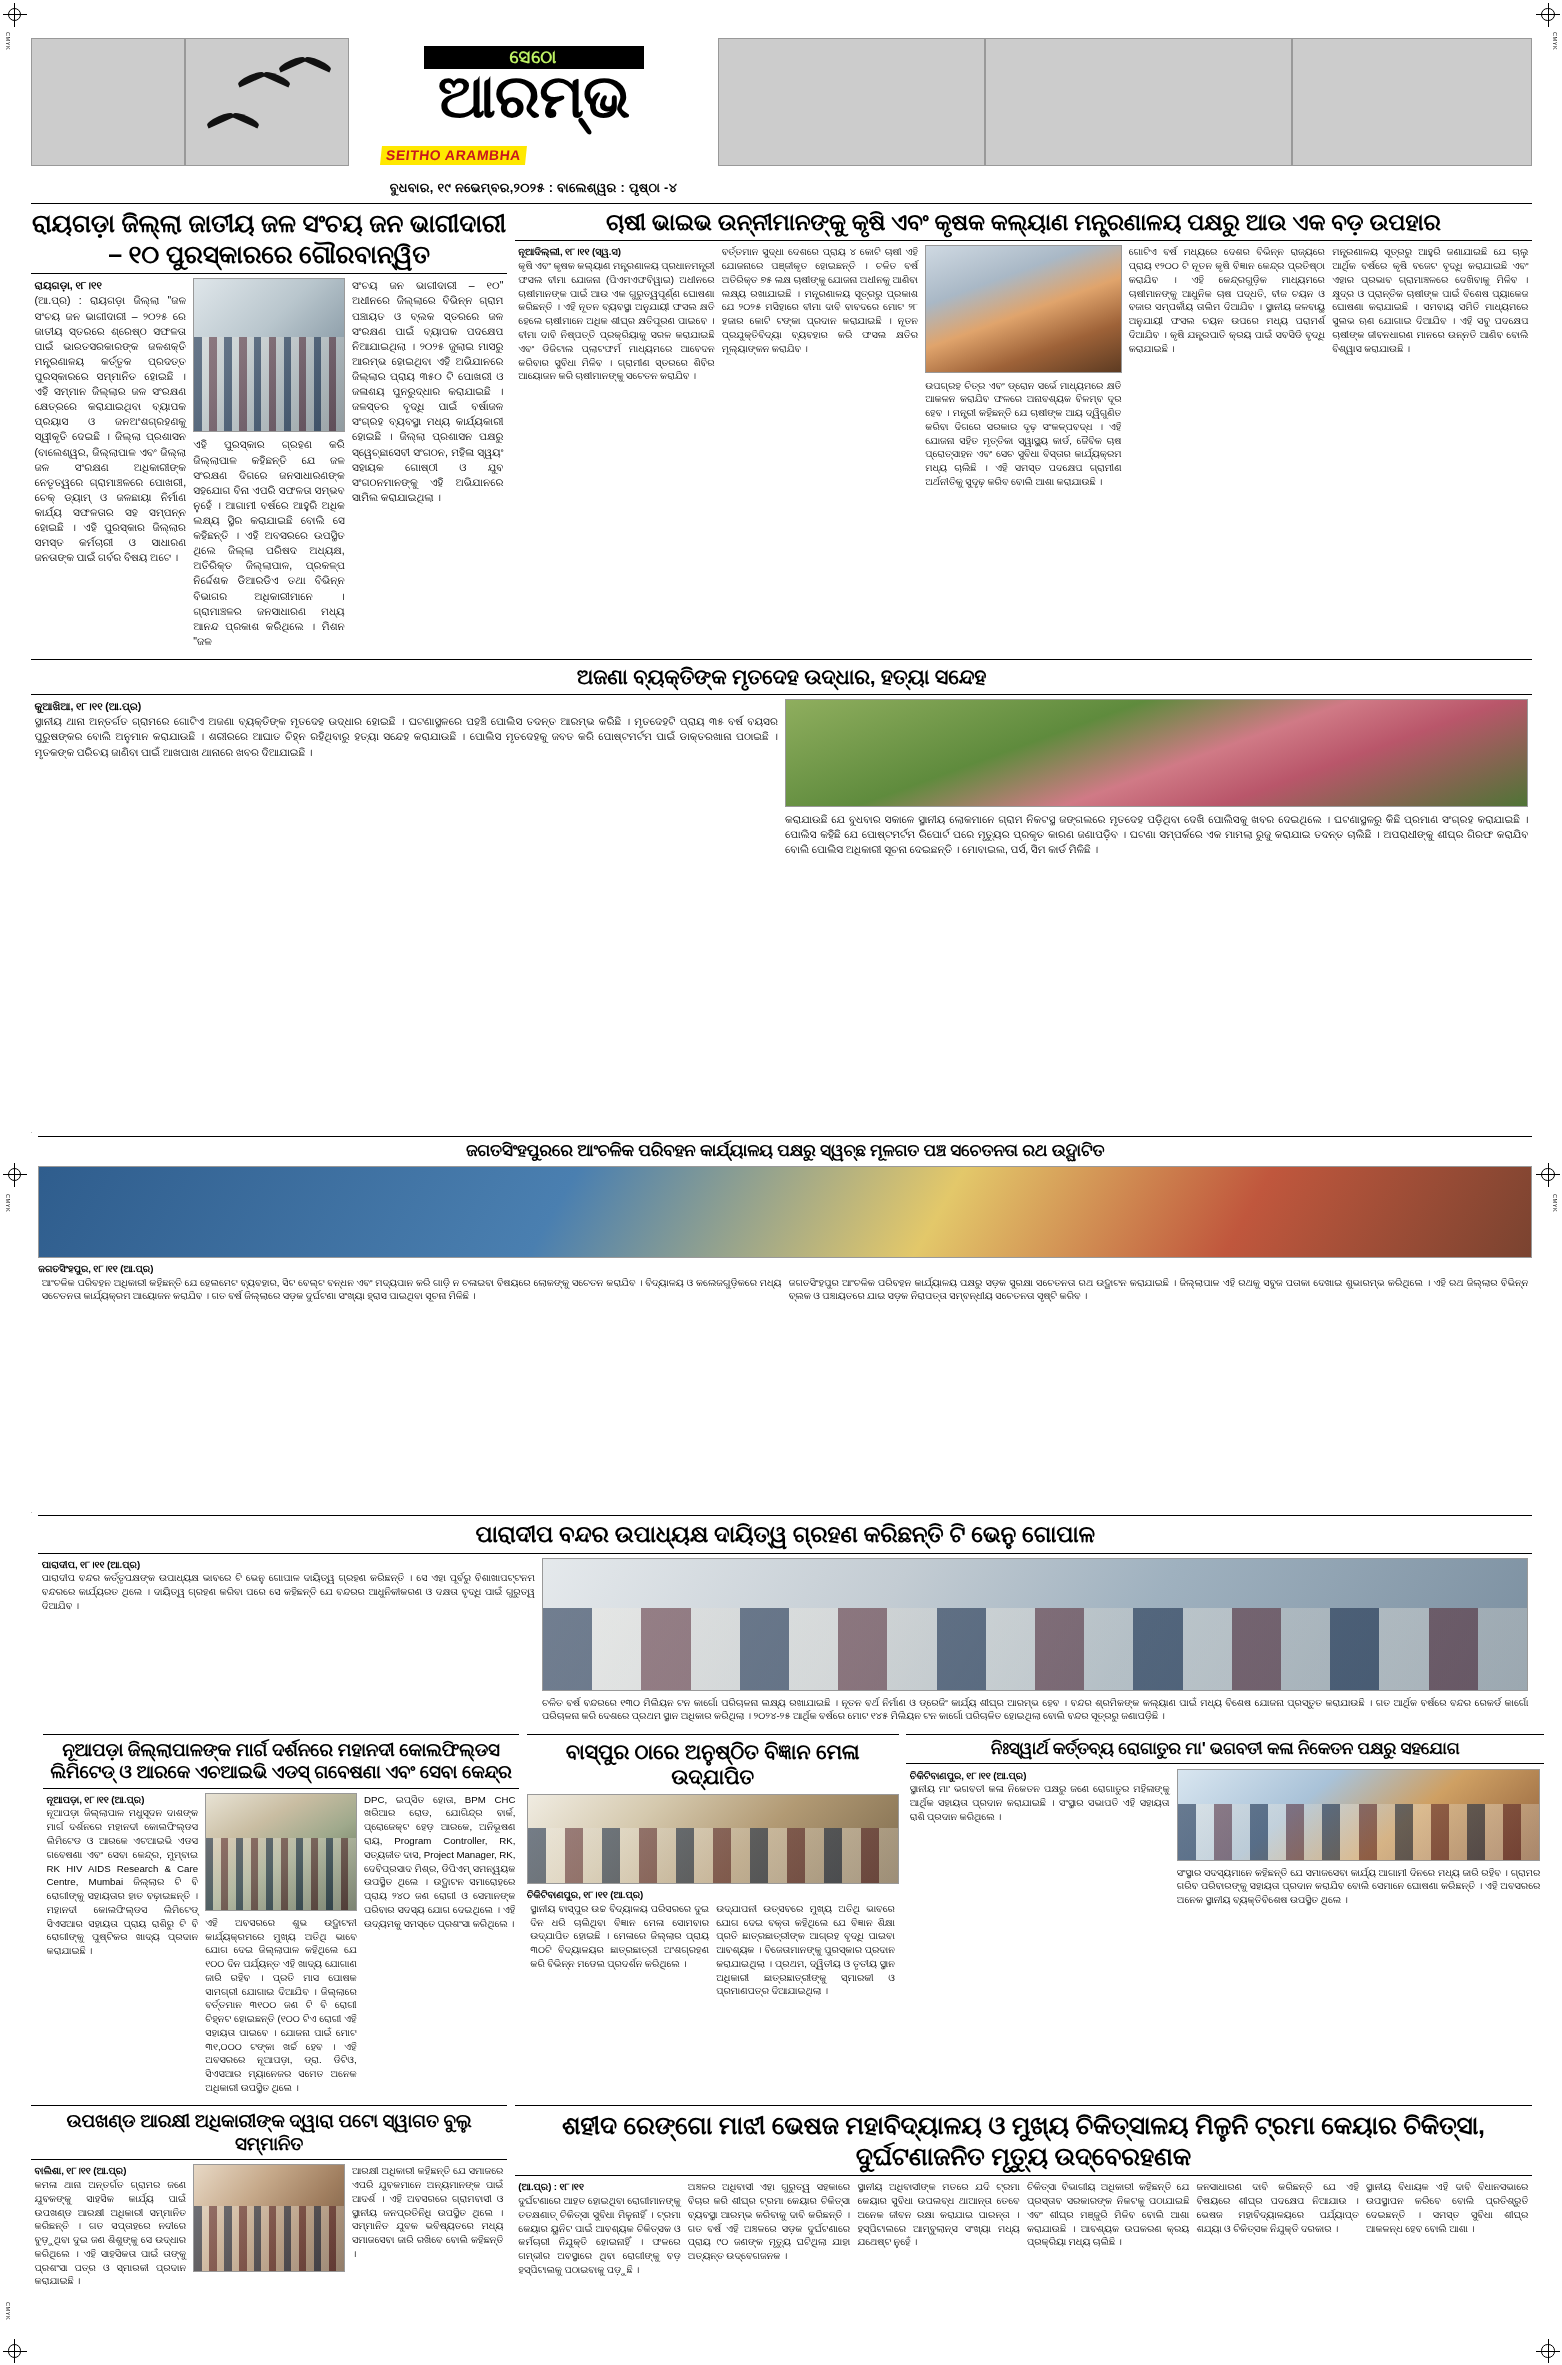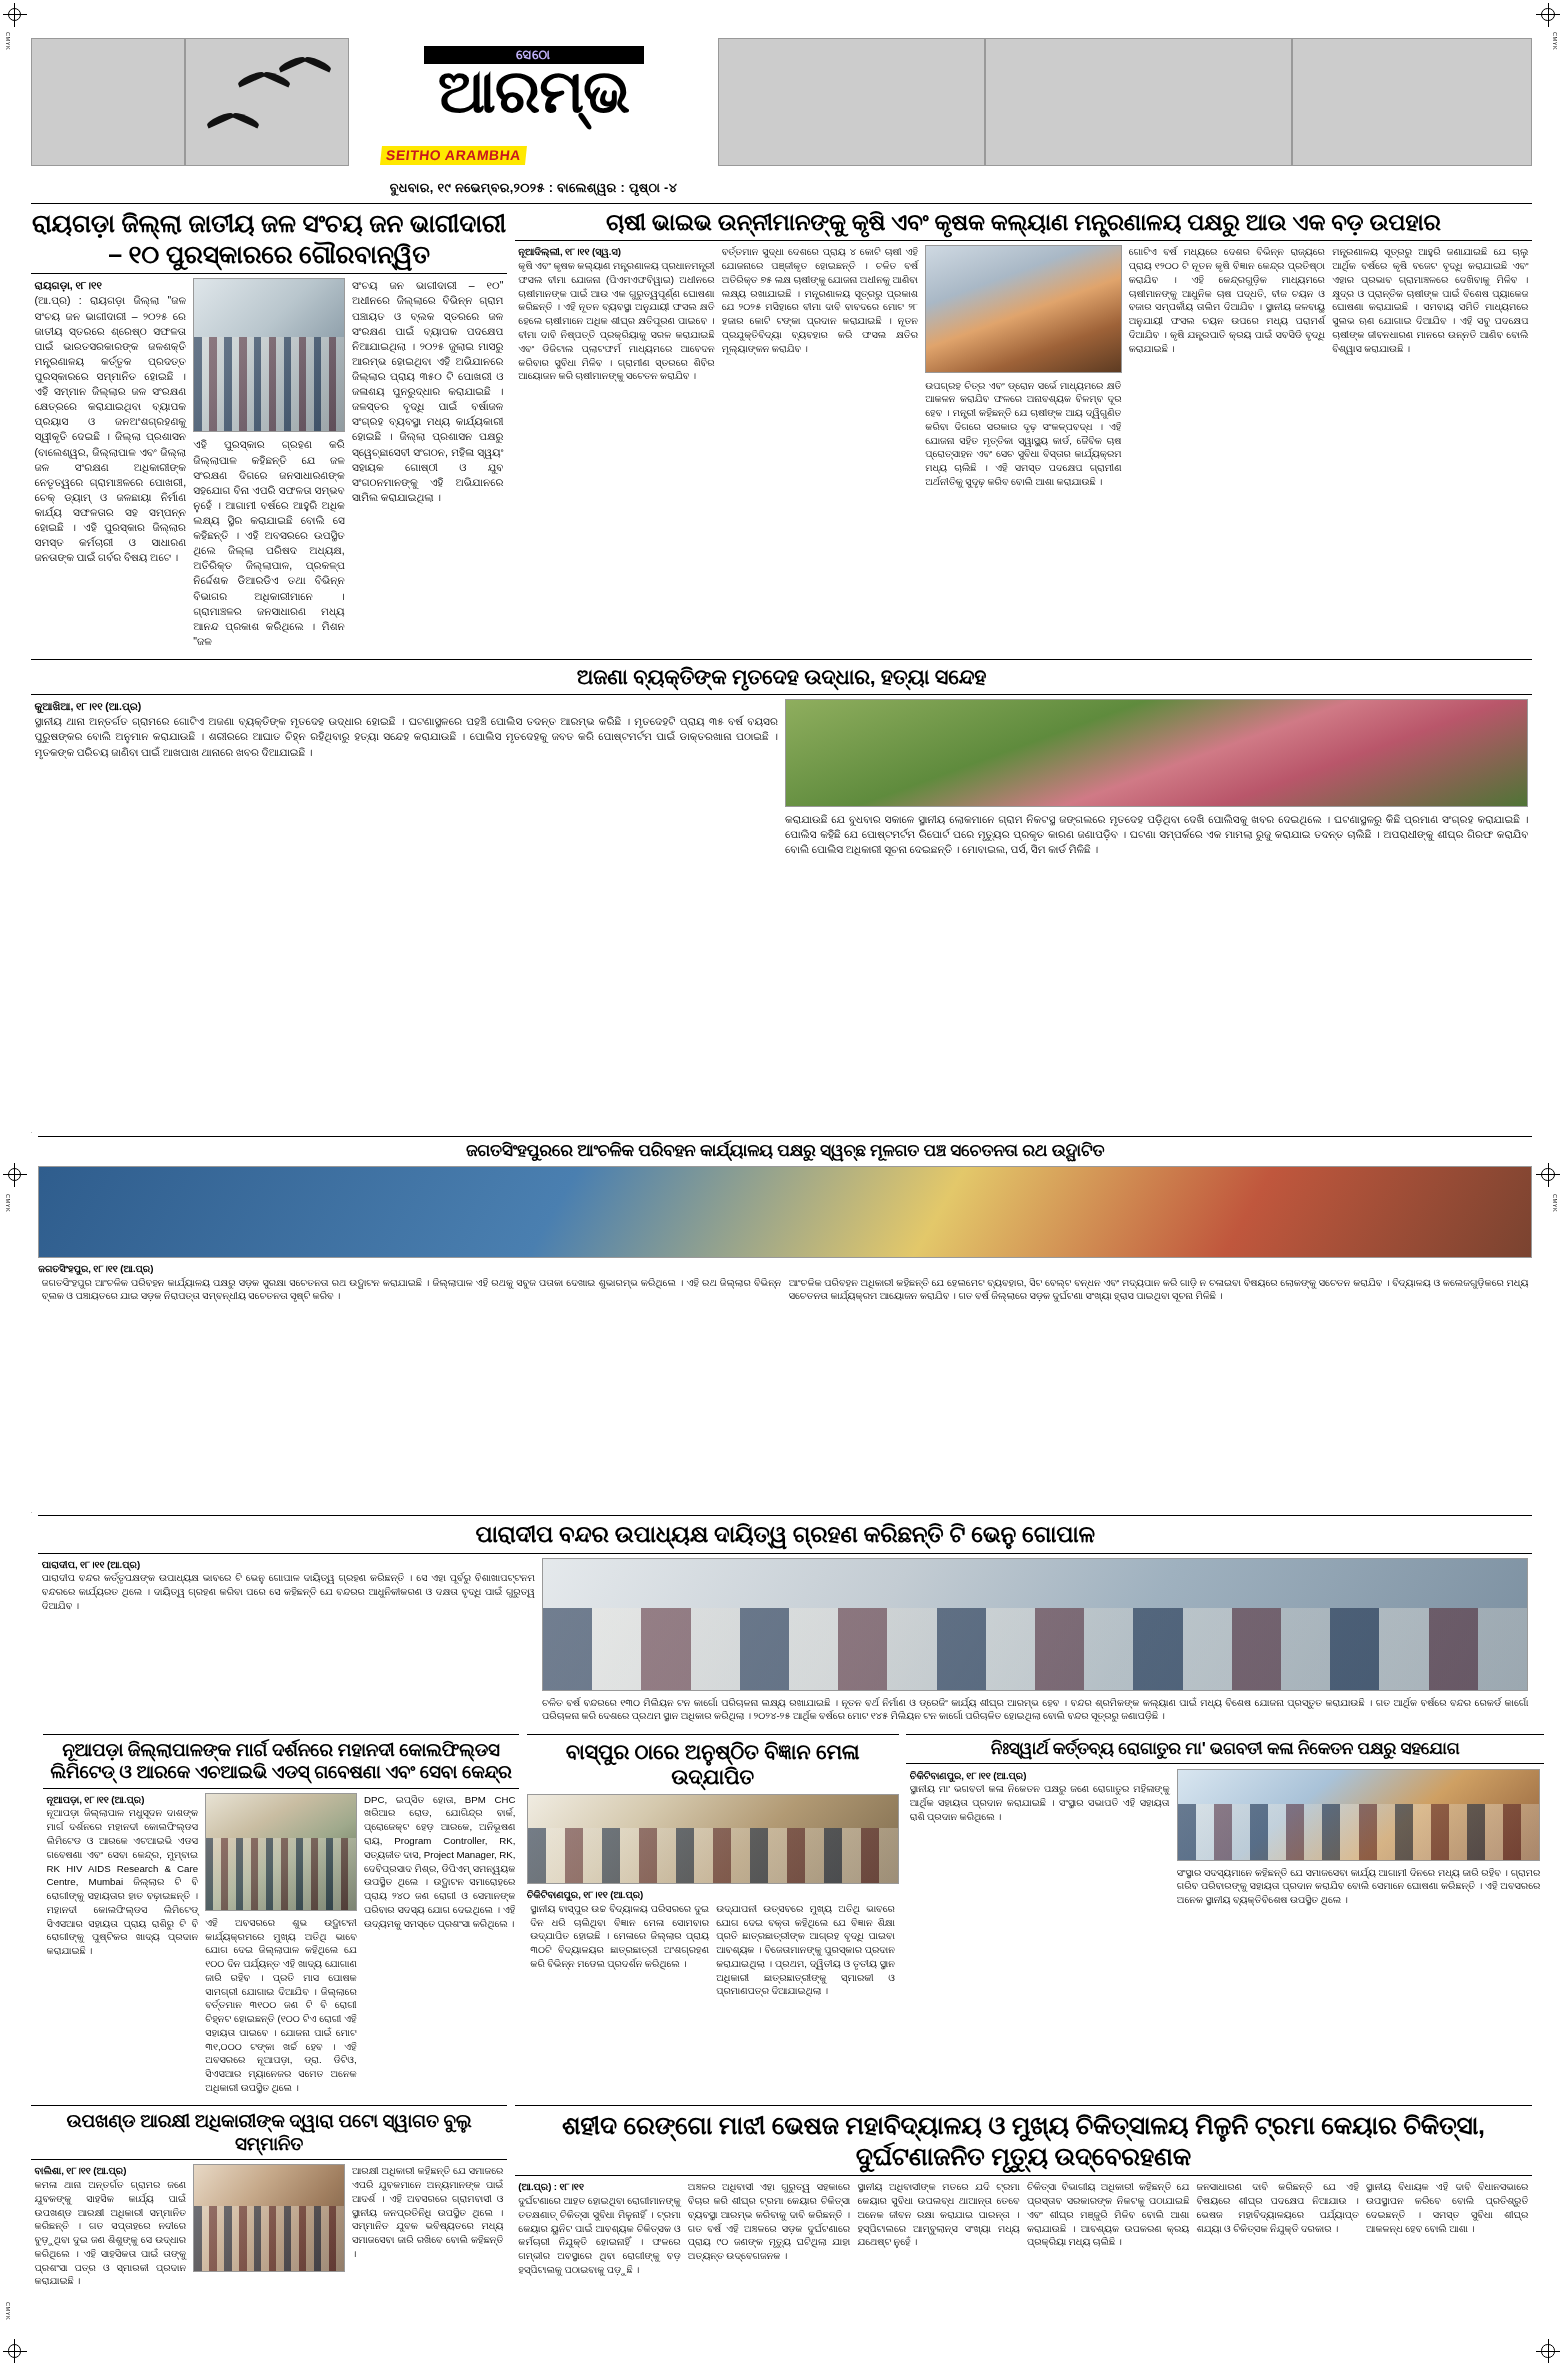--- a/index.html
+++ b/index.html
@@ -61,22 +61,22 @@
     border-radius:50% 50% 0 0;
   }
   .bird::before { transform: rotate(-24deg); left:-25.6px; }
   .bird::after  { transform: rotate(24deg); left:0px; }
 
   .mh-center {
     width:369px; text-align:center; position:relative;
     display:flex; flex-direction:column; align-items:center; justify-content:flex-start;
   }
   .mh-seitho {
-    background:#000; color:#c4b5fd; width:220px; padding:2px 0 3.1px;
-    font-size:13px; font-weight:bold; letter-spacing:1px; line-height:1;
+    background:#000; color:#bef264; width:220px; padding:2px 0 3.1px;
+    font-size:18px; font-weight:bold; letter-spacing:1px; line-height:1;
     margin-top:15.4px;
   }
   .mh-title {
     font-size:60px; font-weight:bold; line-height:1.0;
     letter-spacing:-1px; margin-top:-2px; color:#000;
   }
   .mh-sub {
     position:absolute; left:32px; bottom:36px;
     background:#ffe800; color:#c9161e; font-weight:bold;
     font-size:14px; letter-spacing:0.5px; padding:1px 5.1px 1.5px;
@@ -281,24 +281,24 @@
 
     <div class="col" style="flex:0 0 379px; padding-left:7.2px;">
       <div class="rule-thick"></div>
       <div class="spacer8"></div>
       <div class="hl hl-s">ଜଗତସିଂହପୁରରେ ଆଂଚଳିକ ପରିବହନ କାର୍ଯ୍ୟାଳୟ ପକ୍ଷରୁ ସ୍ୱଚ୍ଛ ମୂଳଗତ ପଞ୍ଚ ସଚେତନତା ରଥ ଉଦ୍ଘାଟିତ</div>
       <div class="spacer8"></div>
       <div class="photo ph-c" style="height:92px; margin-bottom:4.1px;"></div>
       <div class="body-txt small" style="font-weight:bold;">ଜଗତସିଂହପୁର, ୧୮।୧୧ (ଆ.ପ୍ର)</div>
       <div class="subcols">
         <div>
+            <div class="body-txt small">ଆଂଚଳିକ ପରିବହନ ଅଧିକାରୀ କହିଛନ୍ତି ଯେ ହେଲମେଟ ବ୍ୟବହାର, ସିଟ ବେଲ୍ଟ ବନ୍ଧନ ଏବଂ ମଦ୍ୟପାନ କରି ଗାଡ଼ି ନ ଚଳାଇବା ବିଷୟରେ ଲୋକଙ୍କୁ ସଚେତନ କରାଯିବ । ବିଦ୍ୟାଳୟ ଓ କଲେଜଗୁଡ଼ିକରେ ମଧ୍ୟ ସଚେତନତା କାର୍ଯ୍ୟକ୍ରମ ଆୟୋଜନ କରାଯିବ । ଗତ ବର୍ଷ ଜିଲ୍ଲାରେ ସଡ଼କ ଦୁର୍ଘଟଣା ସଂଖ୍ୟା ହ୍ରାସ ପାଇଥିବା ସୂଚନା ମିଳିଛି ।</div>
+          </div>
+        <div>
             <div class="body-txt small">ଜଗତସିଂହପୁର ଆଂଚଳିକ ପରିବହନ କାର୍ଯ୍ୟାଳୟ ପକ୍ଷରୁ ସଡ଼କ ସୁରକ୍ଷା ସଚେତନତା ରଥ ଉଦ୍ଘାଟନ କରାଯାଇଛି । ଜିଲ୍ଲାପାଳ ଏହି ରଥକୁ ସବୁଜ ପତାକା ଦେଖାଇ ଶୁଭାରମ୍ଭ କରିଥିଲେ । ଏହି ରଥ ଜିଲ୍ଲାର ବିଭିନ୍ନ ବ୍ଲକ ଓ ପଞ୍ଚାୟତରେ ଯାଇ ସଡ଼କ ନିରାପତ୍ତା ସମ୍ବନ୍ଧୀୟ ସଚେତନତା ସୃଷ୍ଟି କରିବ ।</div>
-          </div>
-        <div>
-            <div class="body-txt small">ଆଂଚଳିକ ପରିବହନ ଅଧିକାରୀ କହିଛନ୍ତି ଯେ ହେଲମେଟ ବ୍ୟବହାର, ସିଟ ବେଲ୍ଟ ବନ୍ଧନ ଏବଂ ମଦ୍ୟପାନ କରି ଗାଡ଼ି ନ ଚଳାଇବା ବିଷୟରେ ଲୋକଙ୍କୁ ସଚେତନ କରାଯିବ । ବିଦ୍ୟାଳୟ ଓ କଲେଜଗୁଡ଼ିକରେ ମଧ୍ୟ ସଚେତନତା କାର୍ଯ୍ୟକ୍ରମ ଆୟୋଜନ କରାଯିବ । ଗତ ବର୍ଷ ଜିଲ୍ଲାରେ ସଡ଼କ ଦୁର୍ଘଟଣା ସଂଖ୍ୟା ହ୍ରାସ ପାଇଥିବା ସୂଚନା ମିଳିଛି ।</div>
           </div>
       </div>
     </div>
 
     <div class="vrule"></div>
 
     <div class="col" style="flex:1 1 auto; padding-left:7.2px;">
       <div class="rule-thick"></div>
       <div class="spacer8"></div>
       <div class="hl hl-xl">ପାରାଦୀପ ବନ୍ଦର ଉପାଧ୍ୟକ୍ଷ ଦାୟିତ୍ୱ ଗ୍ରହଣ କରିଛନ୍ତି ଟି ଭେନୁ ଗୋପାଳ</div>

